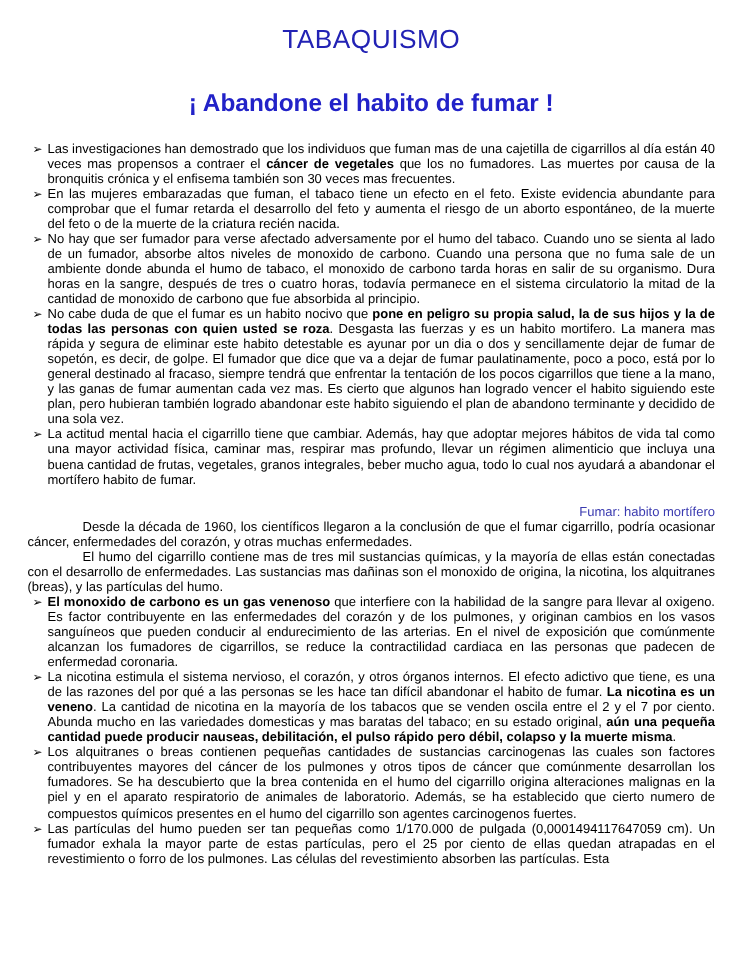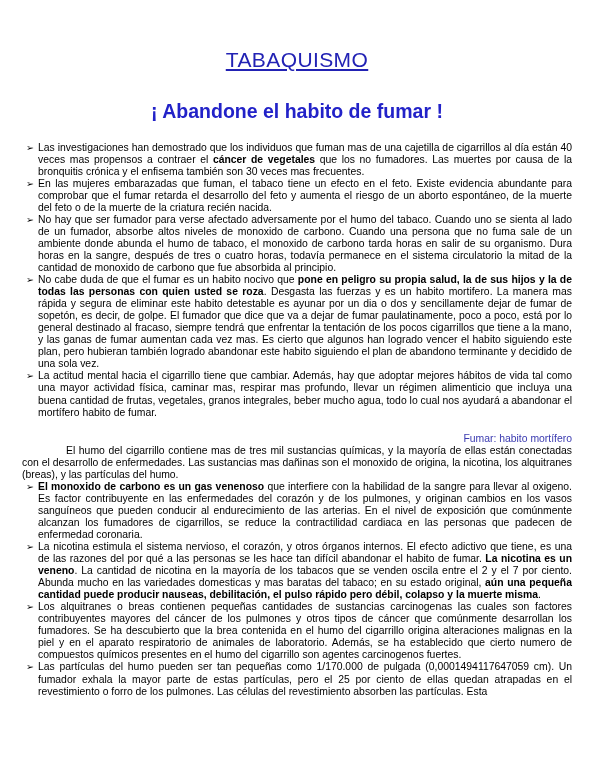--- a/index.html
+++ b/index.html
@@ -24,23 +24,22 @@
   }
 
   
   .doc-title {
     text-align: center;
     color: #2222B4;
     font-size: 21px;
     font-weight: normal;
     letter-spacing: 0.4px;
     margin: 0;
-    padding-top: 48px;
+    padding-top: 20px;
     line-height: 1.1;
-    text-decoration: underline;
   }
   .doc-subtitle {
     text-align: center;
     color: #2222C8;
     font-size: 19.5px;
     font-weight: bold;
     margin: 0;
     padding-top: 29px;
     padding-bottom: 0;
     line-height: 1.15;
@@ -121,20 +120,21 @@
       <span class="bullet-text"><span>No cabe duda de que el fumar es un habito nocivo que </span><b>pone en peligro su propia salud, la de sus hijos y la de todas las personas con quien usted se roza</b><span>. Desgasta las fuerzas y es un habito mortifero. La manera mas rápida y segura de eliminar este habito detestable es ayunar por un dia o dos y sencillamente dejar de fumar de sopetón, es decir, de golpe. El fumador que dice que va a dejar de fumar paulatinamente, poco a poco, está por lo general destinado al fracaso, siempre tendrá que enfrentar la tentación de los pocos cigarrillos que tiene a la mano, y las ganas de fumar aumentan cada vez mas. Es cierto que algunos han logrado vencer el habito siguiendo este plan, pero hubieran también logrado abandonar este habito siguiendo el plan de abandono terminante  y decidido de una sola vez.</span></span>
     </div>
     <div class="bullet-item">
       <span class="bullet-marker">➢</span>
       <span class="bullet-text"><span>La actitud mental hacia el cigarrillo tiene que cambiar. Además, hay que adoptar mejores hábitos de vida tal como una mayor actividad física, caminar mas, respirar mas profundo, llevar un régimen alimenticio que incluya una buena cantidad de frutas, vegetales, granos integrales, beber mucho agua, todo lo cual nos ayudará a abandonar el mortífero habito de fumar.</span></span>
     </div>
   </div>
 
   <p class="section-head" style="color: rgb(58, 58, 176); text-align: right;">Fumar: habito mortífero</p>
 
+  <p class="plain-para gap-after-head">Desde la década de 1960, los científicos llegaron a la conclusión de que el fumar cigarrillo, podría ocasionar cáncer, enfermedades del corazón, y otras muchas enfermedades.</p>
 
   <p class="plain-para">El humo del cigarrillo contiene mas de tres mil sustancias químicas, y la mayoría de ellas están conectadas con el desarrollo de enfermedades. Las sustancias mas dañinas son el monoxido de origina, la nicotina, los alquitranes (breas), y las partículas del humo.</p>
 
   <div>
     <div class="bullet-item">
       <span class="bullet-marker">➢</span>
       <span class="bullet-text"><b>El monoxido de carbono es un gas venenoso</b><span> que interfiere con la habilidad de la sangre para llevar al oxigeno. Es factor contribuyente en las enfermedades del corazón y de los pulmones, y originan cambios en los vasos sanguíneos que pueden conducir al endurecimiento de las arterias. En el nivel de exposición que comúnmente alcanzan los fumadores de cigarrillos, se reduce la contractilidad cardiaca en las personas que padecen de enfermedad coronaria.</span></span>
     </div>
     <div class="bullet-item">
       <span class="bullet-marker">➢</span>

